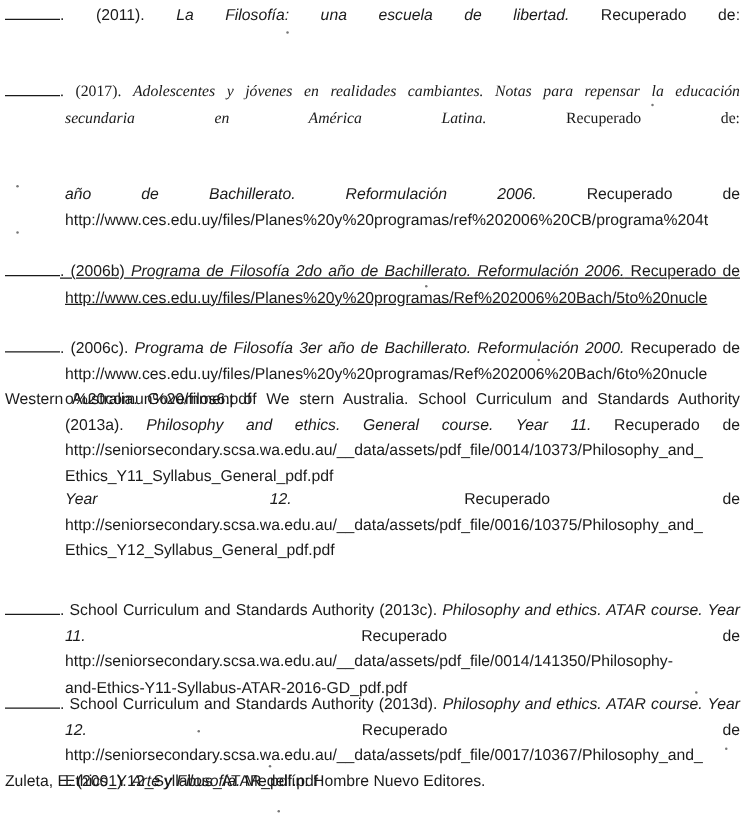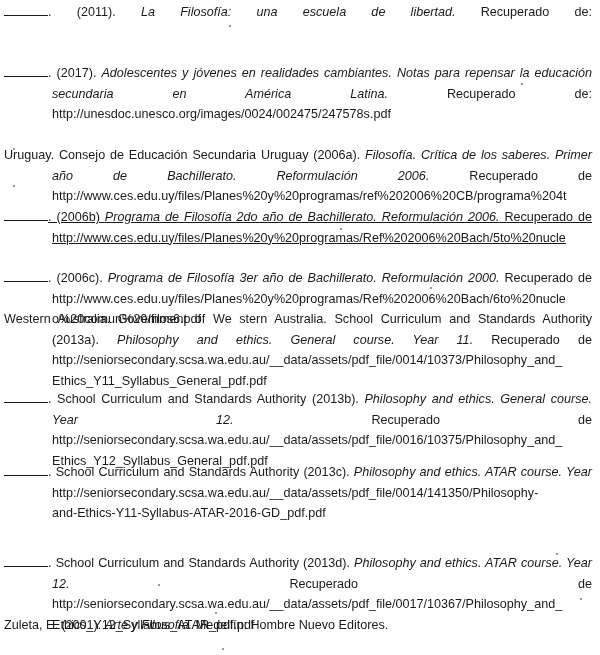--- a/index.html
+++ b/index.html
@@ -35,53 +35,51 @@
   }
   .speck { position: absolute; width: 2px; height: 2px; background: #777; border-radius: 1px; }
 </style>
 </head>
 <body>
 
 <div class="page" id="page">
     <div class="ref" style="top: 2px;">
       <span class="line first just"><span class="blank"></span><span>. (2011). </span><i>La Filosofía: una escuela de libertad.</i><span> Recuperado de:</span></span>
     </div>
-    <div class="ref" style="top: 63px;">
+    <div class="ref" style="top: 63px; font-family: Liberation Serif, serif;">
       <span class="line first just"><span class="blank"></span><span>. (2017). </span><i>Adolescentes y jóvenes en realidades cambiantes. Notas para repensar la educación</i></span>
       <span class="line cont just"><i>secundaria en América Latina.</i><span> Recuperado de:</span></span>
-      <span class="line cont"><span>http://unesdoc.unesco.org/images/0024/002475/247578s.pdf</span></span>
     </div>
     <div class="ref" style="top: 145px;">
-      <span class="line first just"><span>Uruguay. Consejo de Educación Secundaria Uruguay (2006a). </span><i>Filosofía. Crítica de los saberes. Primer</i></span>
       <span class="line cont just"><i>año de Bachillerato. Reformulación 2006.</i><span> Recuperado de</span></span>
       <span class="line cont"><span>http://www.ces.edu.uy/files/Planes%20y%20programas/ref%202006%20CB/programa%204t</span></span>
     </div>
     <div class="ref" style="top: 207px; text-decoration: underline;">
       <span class="line first just"><span class="blank"></span><span>. (2006b) </span><i>Programa de Filosofía 2do año de Bachillerato. Reformulación 2006.</i><span> Recuperado de</span></span>
       <span class="line cont"><span>http://www.ces.edu.uy/files/Planes%20y%20programas/Ref%202006%20Bach/5to%20nucle</span></span>
     </div>
     <div class="ref" style="top: 268px;">
       <span class="line first just"><span class="blank"></span><span>. (2006c). </span><i>Programa de Filosofía 3er año de Bachillerato. Reformulación 2000.</i><span> Recuperado de</span></span>
       <span class="line cont"><span>http://www.ces.edu.uy/files/Planes%20y%20programas/Ref%202006%20Bach/6to%20nucle</span></span>
       <span class="line cont"><span>o%20comun%20/filos6.pdf</span></span>
     </div>
     <div class="ref" style="top: 309px;">
       <span class="line first just"><span>Western Australia. Government of We stern Australia. School Curriculum and Standards Authority</span></span>
       <span class="line cont just"><span>(2013a). </span><i>Philosophy and ethics. General course. Year 11.</i><span> Recuperado de</span></span>
       <span class="line cont"><span>http://seniorsecondary.scsa.wa.edu.au/__data/assets/pdf_file/0014/10373/Philosophy_and_</span></span>
       <span class="line cont"><span>Ethics_Y11_Syllabus_General_pdf.pdf</span></span>
     </div>
     <div class="ref" style="top: 389px;">
-      <span class="line first just"><span class="blank"></span><span>. School Curriculum and Standards Authority (2013b). </span><i>Philosophy and ethics. General course.</i></span>
       <span class="line cont just"><i>Year 12.</i><span> Recuperado de</span></span>
       <span class="line cont"><span>http://seniorsecondary.scsa.wa.edu.au/__data/assets/pdf_file/0016/10375/Philosophy_and_</span></span>
       <span class="line cont"><span>Ethics_Y12_Syllabus_General_pdf.pdf</span></span>
     </div>
-    <div class="ref" style="top: 462px;">
+    <div class="ref" style="top: 478px;">
       <span class="line first just"><span class="blank"></span><span>. School Curriculum and Standards Authority (2013c). </span><i>Philosophy and ethics. ATAR course. Year</i></span>
+      <span class="line cont just"><i>11.</i><span> Recuperado de</span></span>
       <span class="line cont"><span>http://seniorsecondary.scsa.wa.edu.au/__data/assets/pdf_file/0014/141350/Philosophy-</span></span>
       <span class="line cont"><span>and-Ethics-Y11-Syllabus-ATAR-2016-GD_pdf.pdf</span></span>
     </div>
     <div class="ref" style="top: 553px;">
       <span class="line first just"><span class="blank"></span><span>. School Curriculum and Standards Authority (2013d). </span><i>Philosophy and ethics. ATAR course. Year</i></span>
       <span class="line cont just"><i>12.</i><span> Recuperado de</span></span>
       <span class="line cont"><span>http://seniorsecondary.scsa.wa.edu.au/__data/assets/pdf_file/0017/10367/Philosophy_and_</span></span>
       <span class="line cont"><span>Ethics_Y12_Syllabus_ATAR_pdf.pdf</span></span>
     </div>
     <div class="ref" style="top: 615px;">

